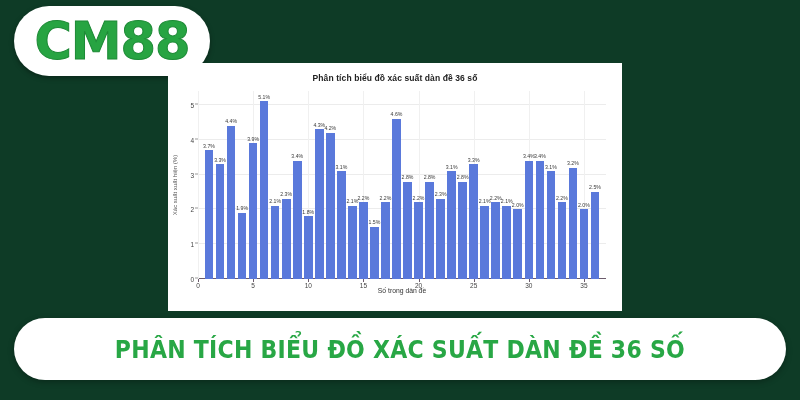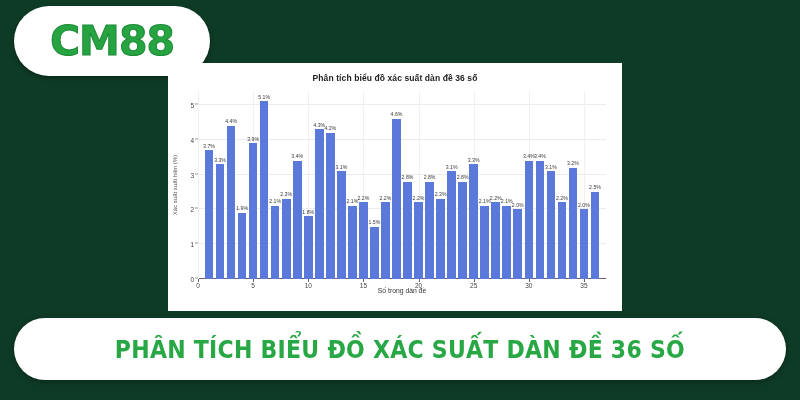--- a/index.html
+++ b/index.html
@@ -17,21 +17,21 @@
 
   
   #logo-wrap{
     position:absolute;left:14px;top:6px;width:196px;height:70px;
     background:#ffffff;border-radius:35px;
     box-shadow:0 2px 5px rgba(0,0,0,.35);
     display:flex;align-items:center;justify-content:center;
   }
   #logo-text{
     font-family:"DejaVu Sans",sans-serif;
-    font-weight:bold;font-size:41px;letter-spacing:-1px;
+    font-weight:bold;font-size:51px;letter-spacing:-1px;
     color:#27a442;line-height:1;
     -webkit-text-stroke:1px #1d8a36;
     text-shadow:0 1px 0 #ffffff;
   }
 
   
   #chart-panel{
     position:absolute;left:168px;top:63px;width:454px;height:248px;
     background:#ffffff;
   }

